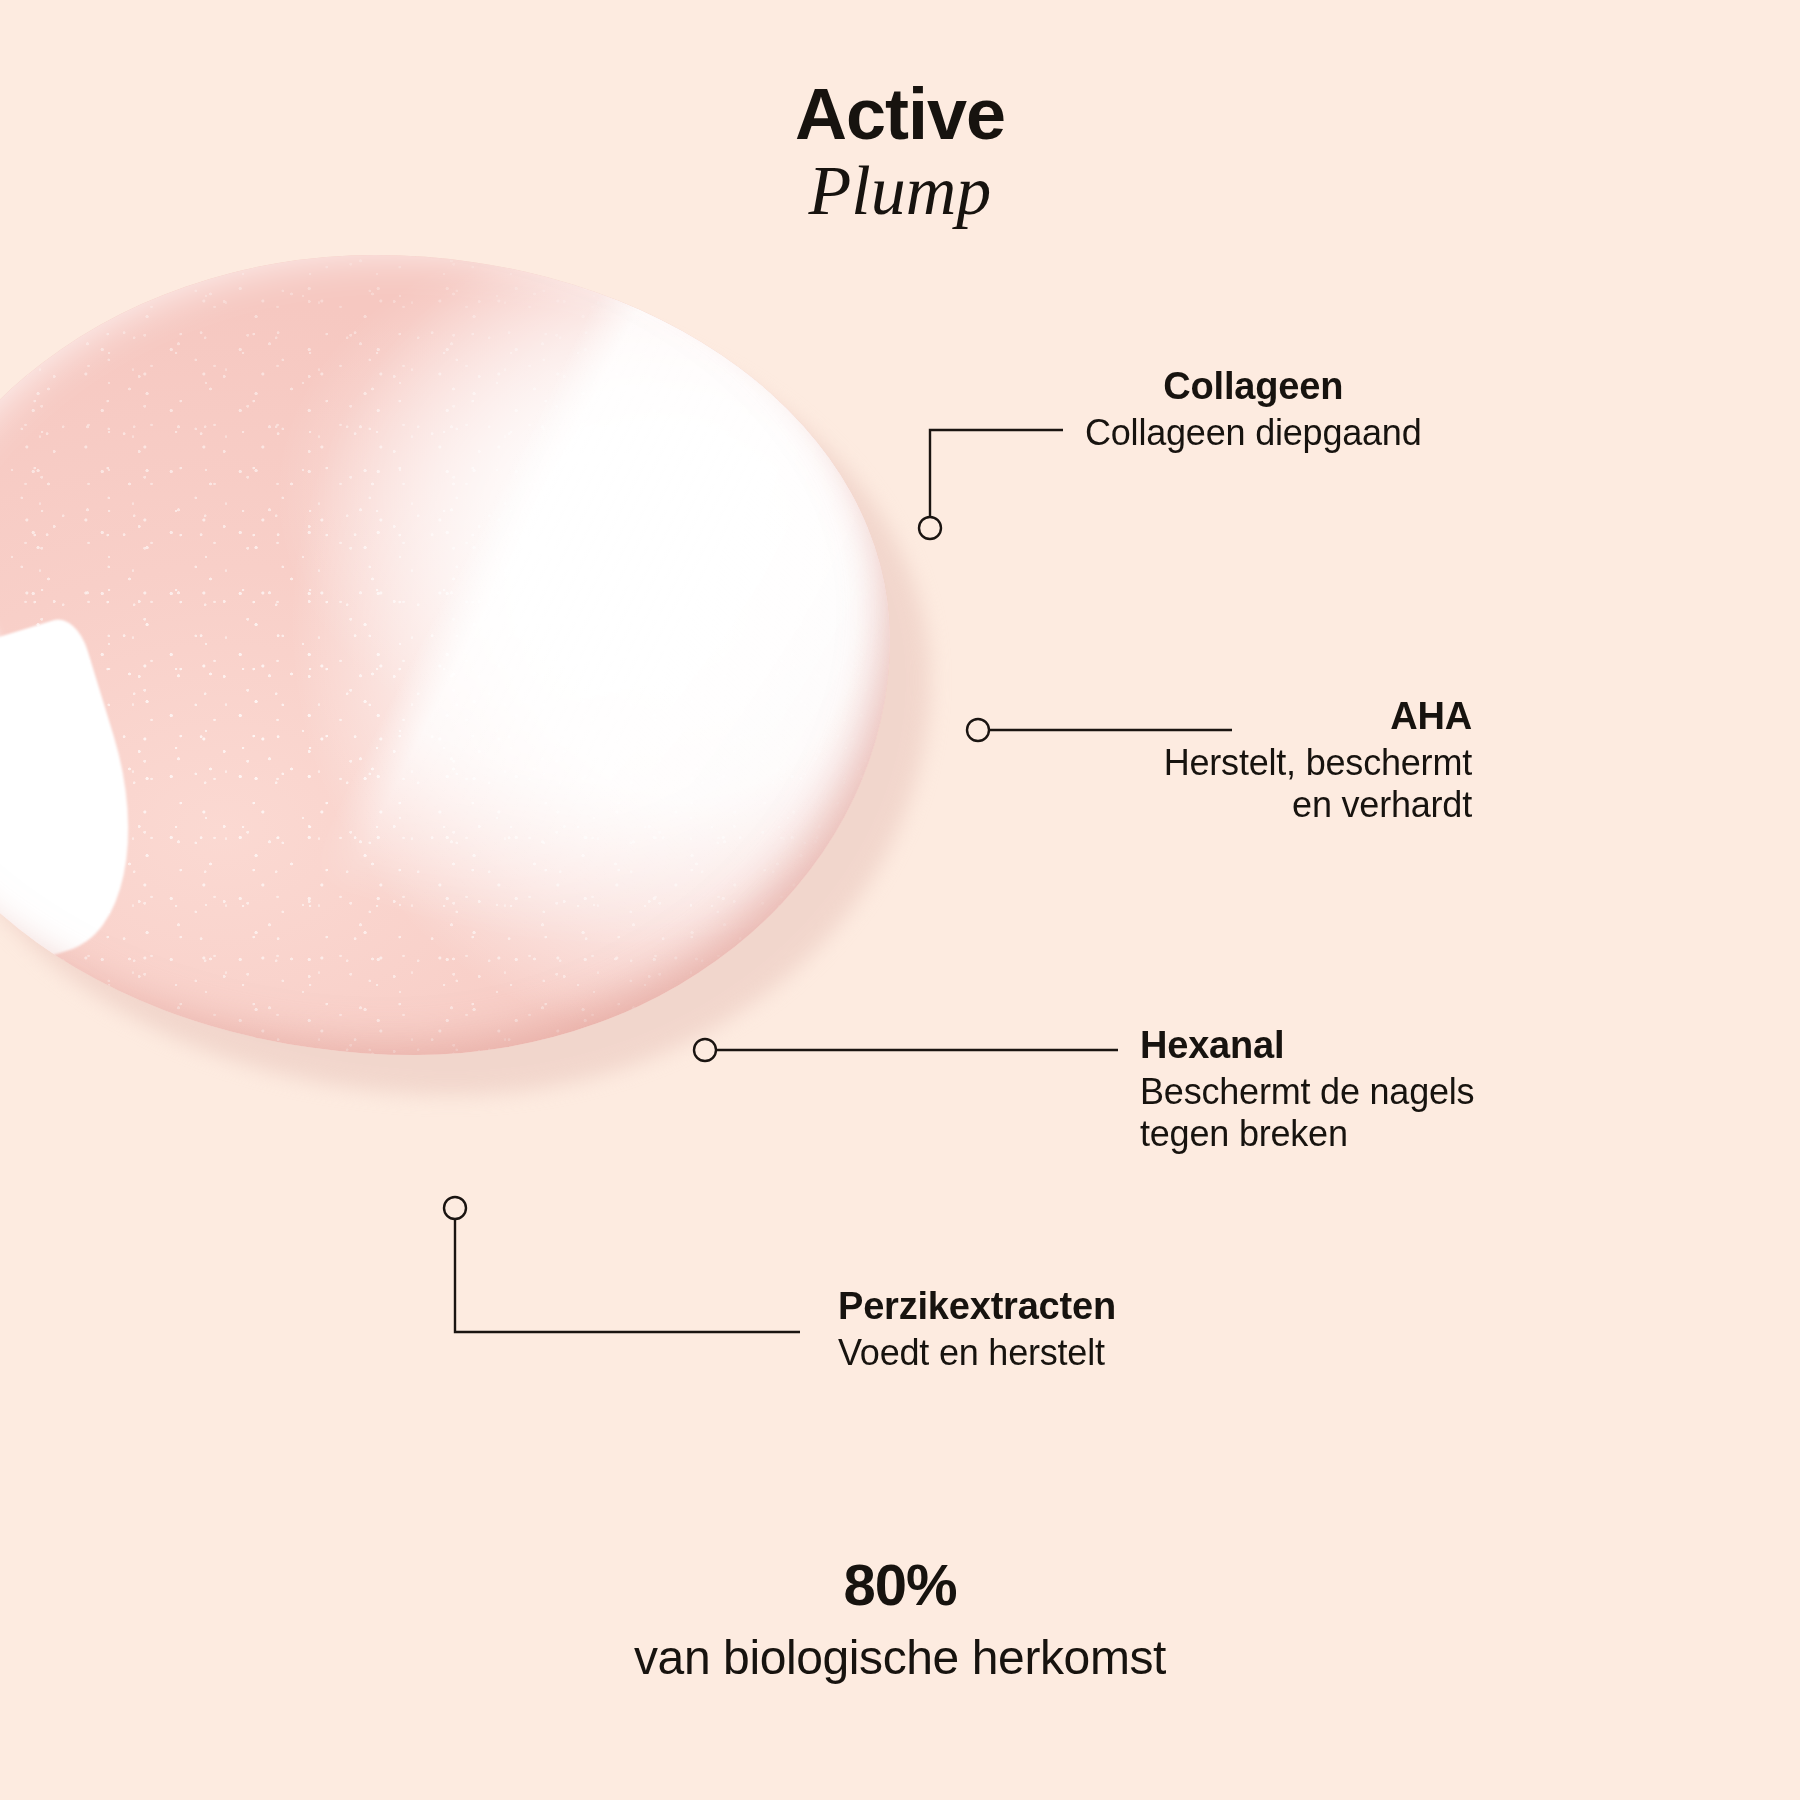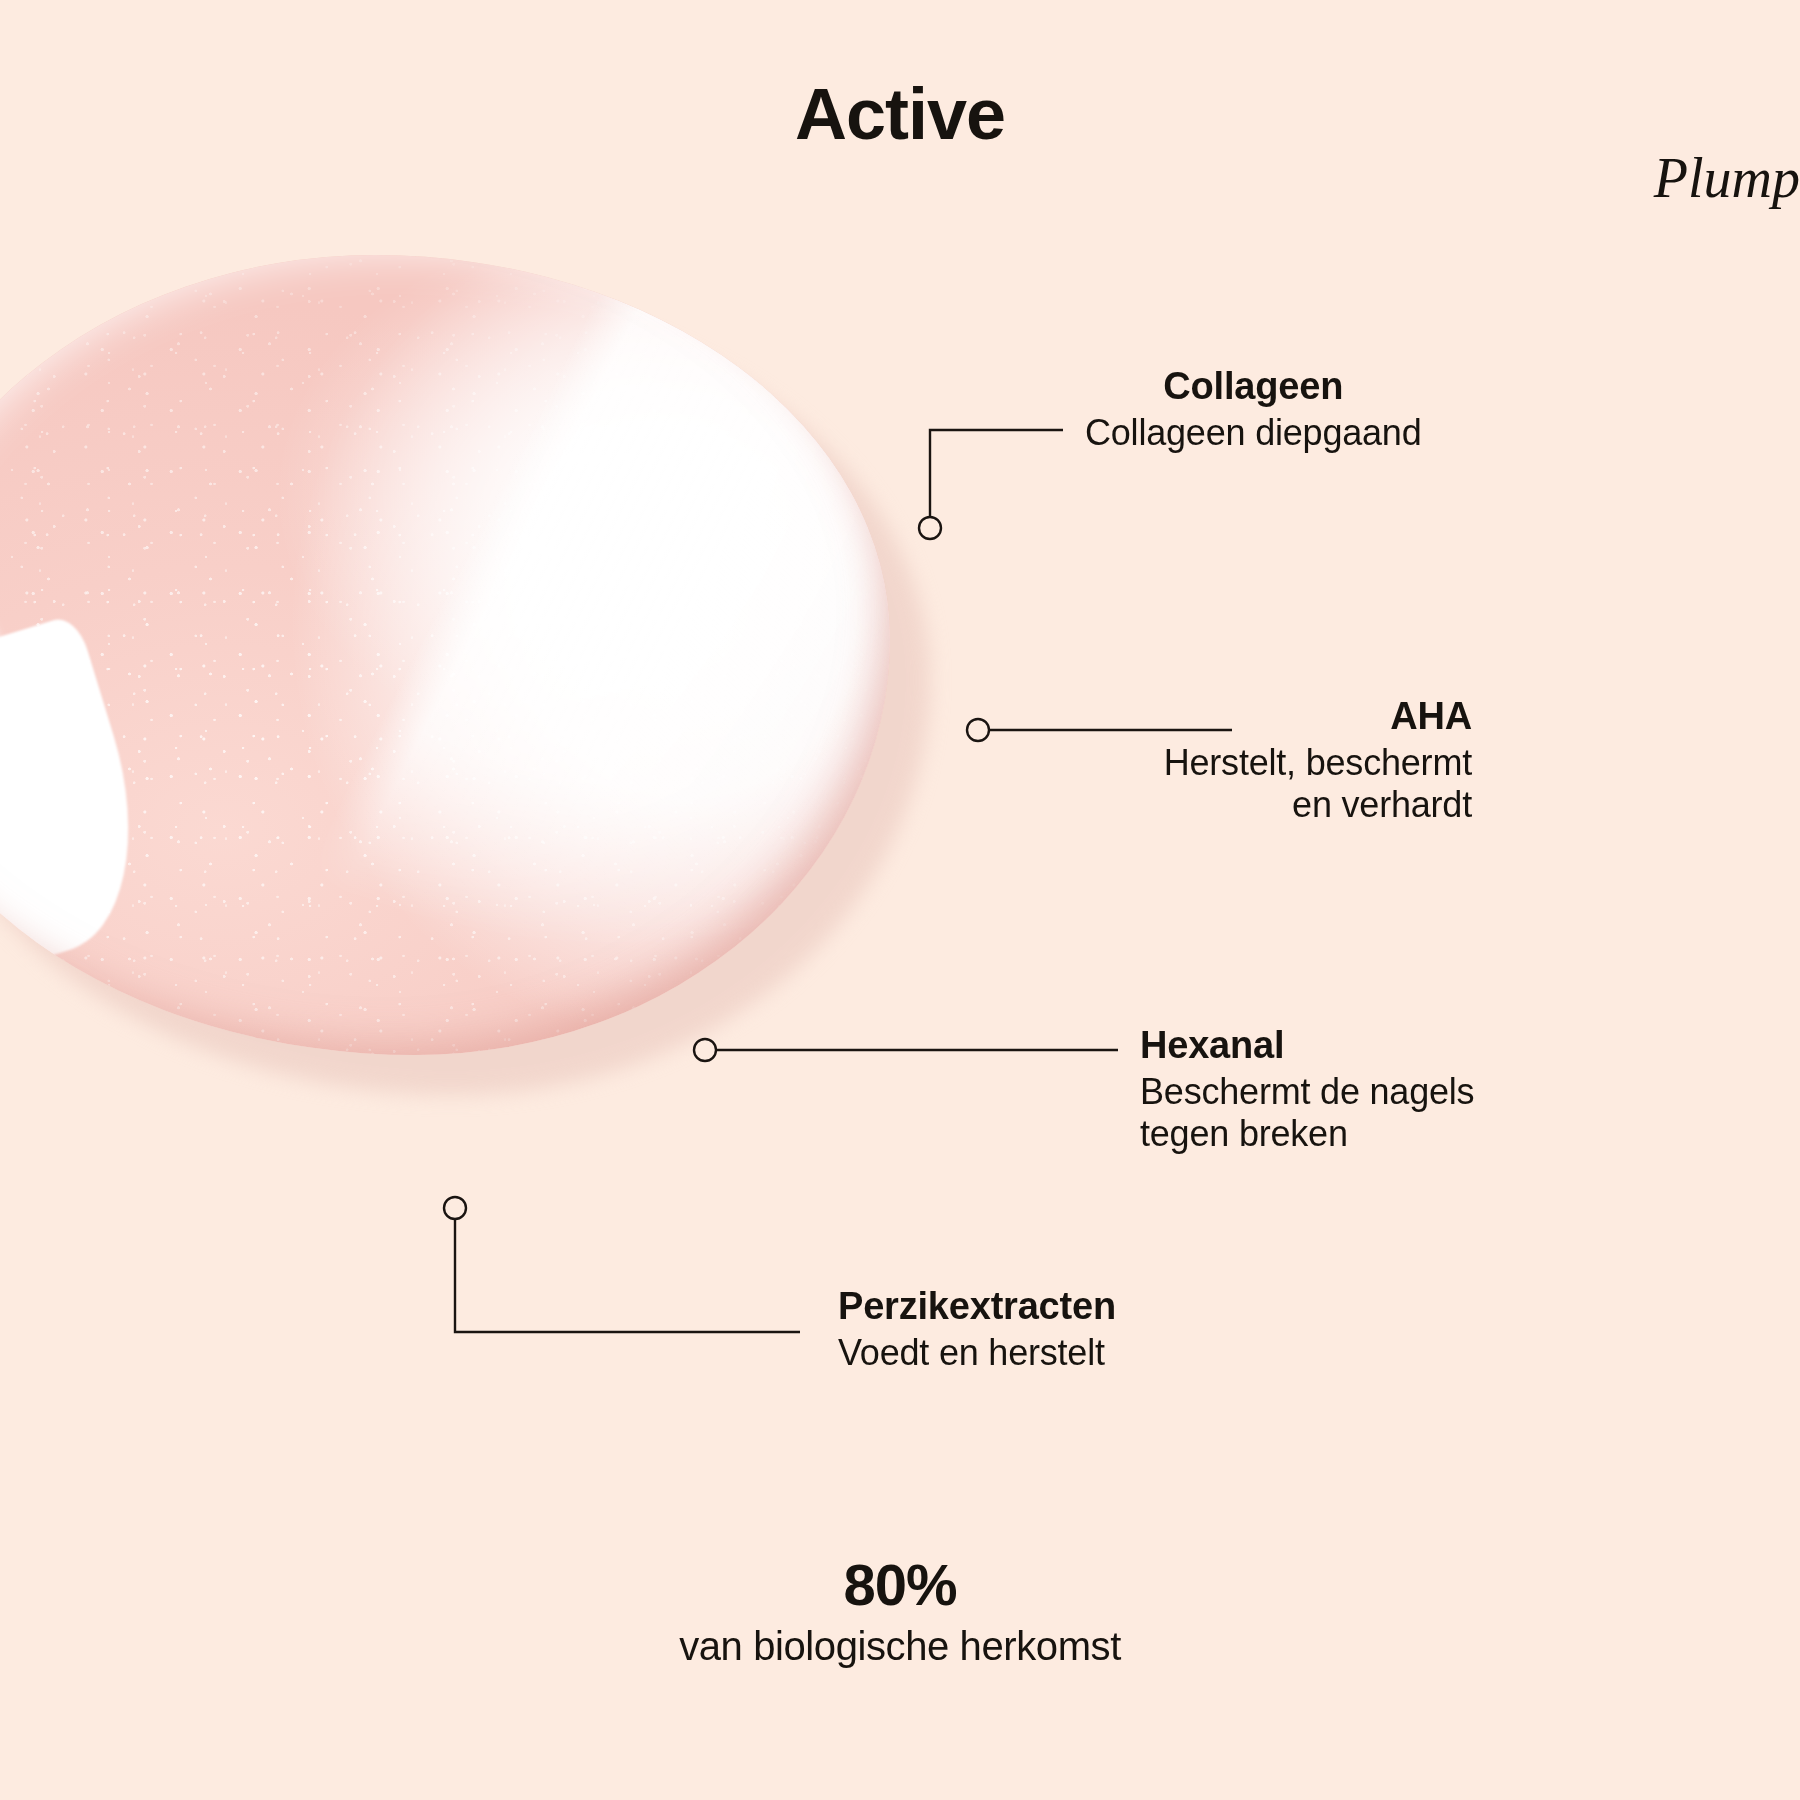--- a/index.html
+++ b/index.html
@@ -34,27 +34,27 @@
   #title-main {
     display: block;
     font-family: "Liberation Sans", sans-serif;
     font-size: 72px;
     font-weight: 700;
     letter-spacing: -1px;
     color: #17130f;
   }
   #title-sub {
     display: block;
+    margin-top: 6px;
     font-family: "Liberation Serif", serif;
     font-style: italic;
-    font-size: 56px;
+    font-size: 70px;
     font-weight: 400;
     letter-spacing: 0px;
     color: #17130f;
-    text-align: right;
   }
 
   
   #blob-wrap {
     position: absolute;
     left: -120px;
     top: 255px;
     width: 1120px;
     height: 880px;
   }
@@ -198,22 +198,22 @@
     line-height: 1.06;
   }
   #footer-pct {
     display: block;
     font-size: 58px;
     font-weight: 700;
     letter-spacing: -1px;
   }
   #footer-text {
     display: block;
-    margin-top: 10px;
-    font-size: 40px;
+    margin-top: 18px;
+    font-size: 48px;
     font-weight: 400;
     letter-spacing: -.4px;
   }
 </style>
 </head>
 <body>
 
 <div id="stage">
 
   <div id="title-block">

